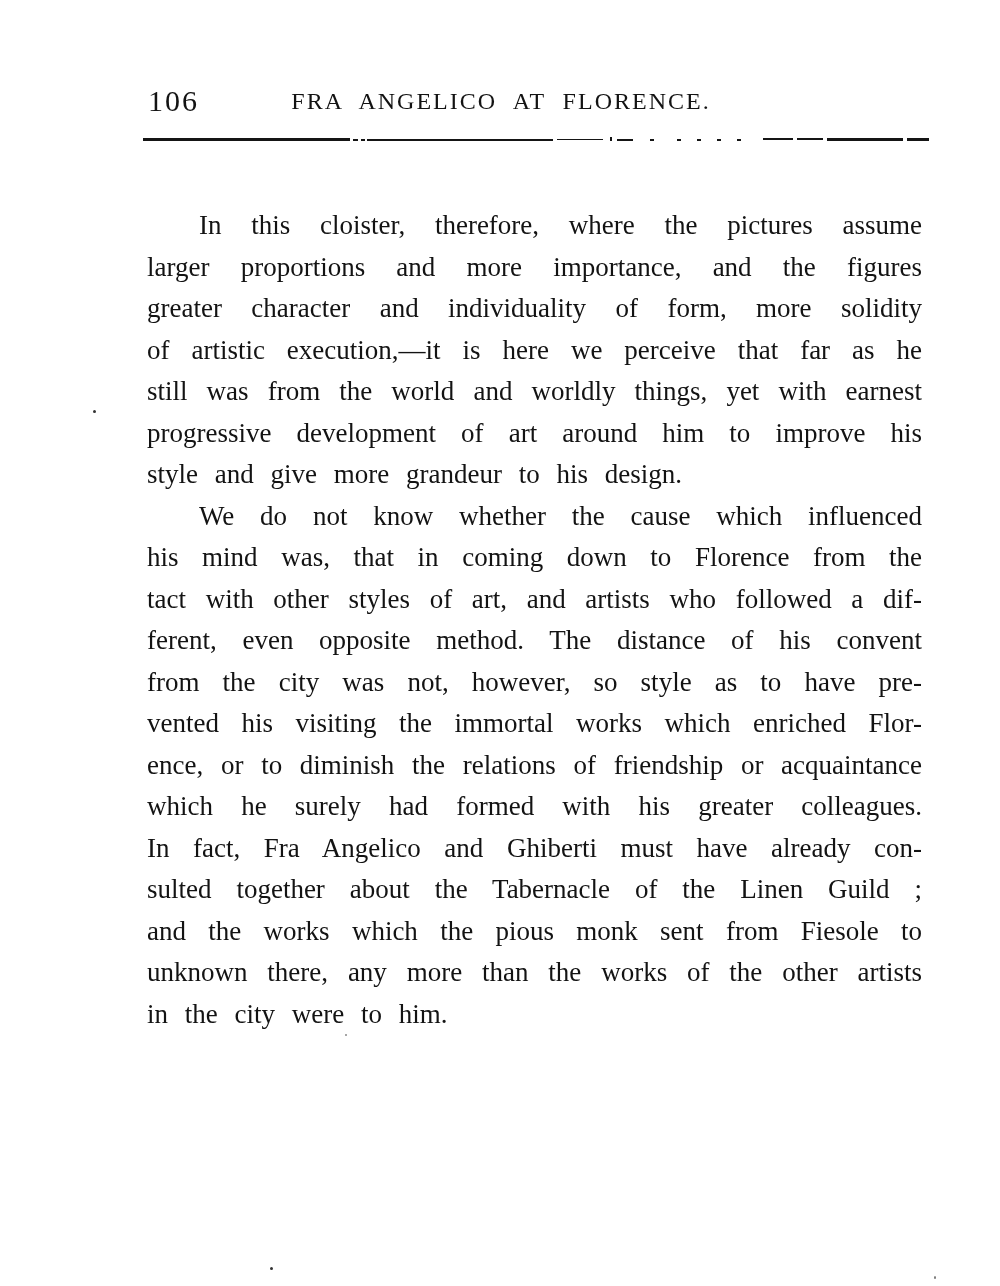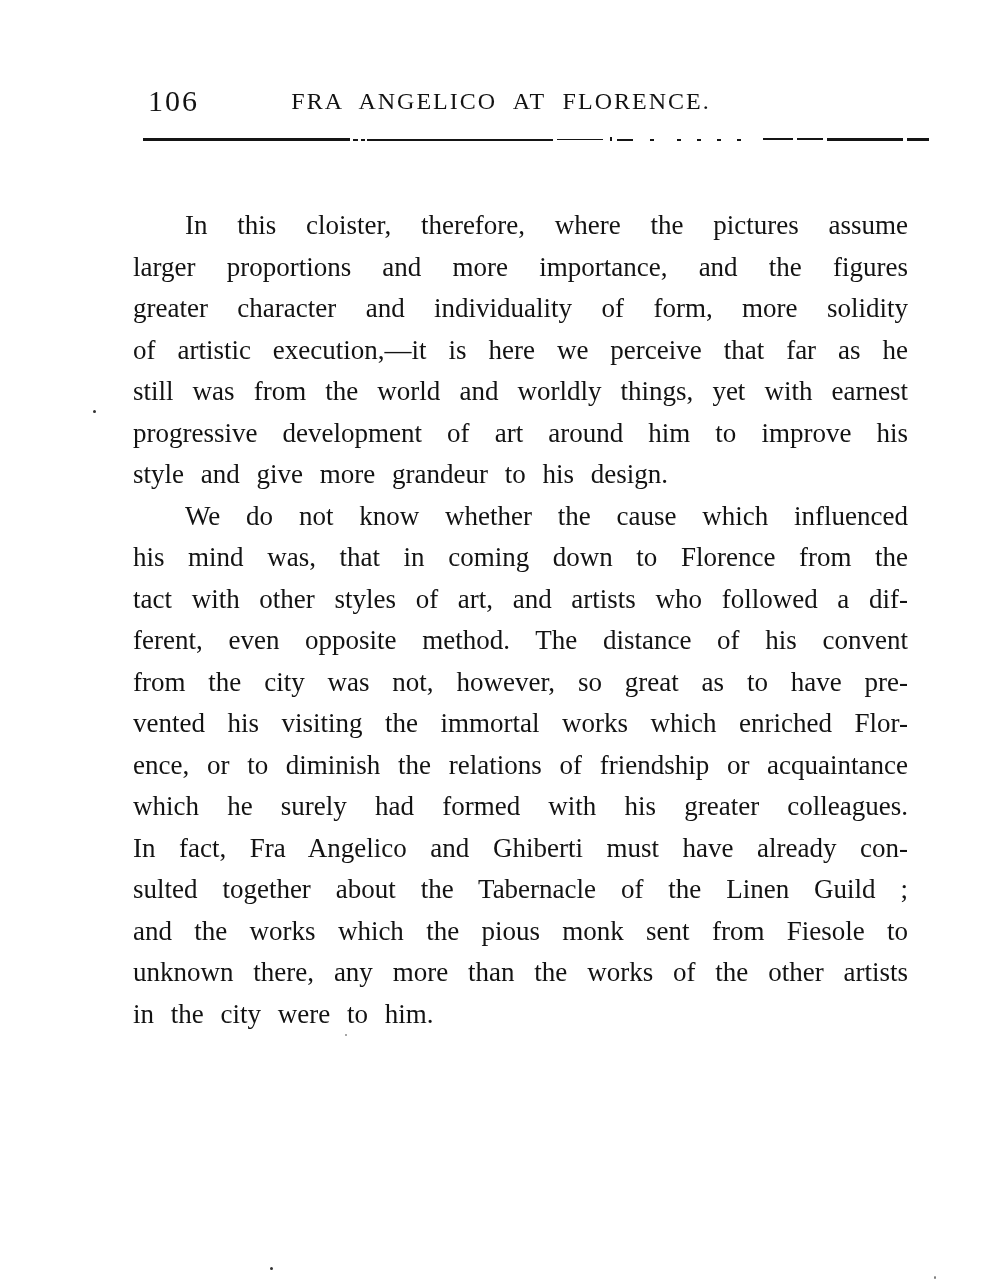--- a/index.html
+++ b/index.html
@@ -47,21 +47,21 @@
     height: 8px;
   }
   .head-rule span {
     position: absolute;
     background: #151515;
     display: block;
   }
   
   .text-block {
     position: absolute;
-    left: 133px;
+    left: 147px;
     top: 205px;
     width: 775px;
   }
   .paragraph { margin: 0; }
   .line {
     height: 41.5px;
     line-height: 41.5px;
     font-size: 27px;
     text-align: justify;
     text-align-last: justify;
@@ -117,21 +117,21 @@
         <div class="line">of artistic execution,—it is here we perceive that far as he</div>
         <div class="line">still was from the world and worldly things, yet with earnest</div>
         <div class="line">progressive development of art around him to improve his</div>
         <div class="line last">style and give more grandeur to his design.</div>
       </div>
       <div class="paragraph">
         <div class="line first">We do not know whether the cause which influenced</div>
         <div class="line">his mind was, that in coming down to Florence from the</div>
         <div class="line">tact with other styles of art, and artists who followed a dif-</div>
         <div class="line">ferent, even opposite method. The distance of his convent</div>
-        <div class="line">from the city was not, however, so great as to have pre-</div>
+        <div class="line">from the city was not, however, so style as to have pre-</div>
         <div class="line">vented his visiting the immortal works which enriched Flor-</div>
         <div class="line">ence, or to diminish the relations of friendship or acquaintance</div>
         <div class="line">which he surely had formed with his greater colleagues.</div>
         <div class="line">In fact, Fra Angelico and Ghiberti must have already con-</div>
         <div class="line">sulted together about the Tabernacle of the Linen Guild ;</div>
         <div class="line">and the works which the pious monk sent from Fiesole to</div>
         <div class="line">unknown there, any more than the works of the other artists</div>
         <div class="line last">in the city were to him.</div>
       </div>
     </div>

